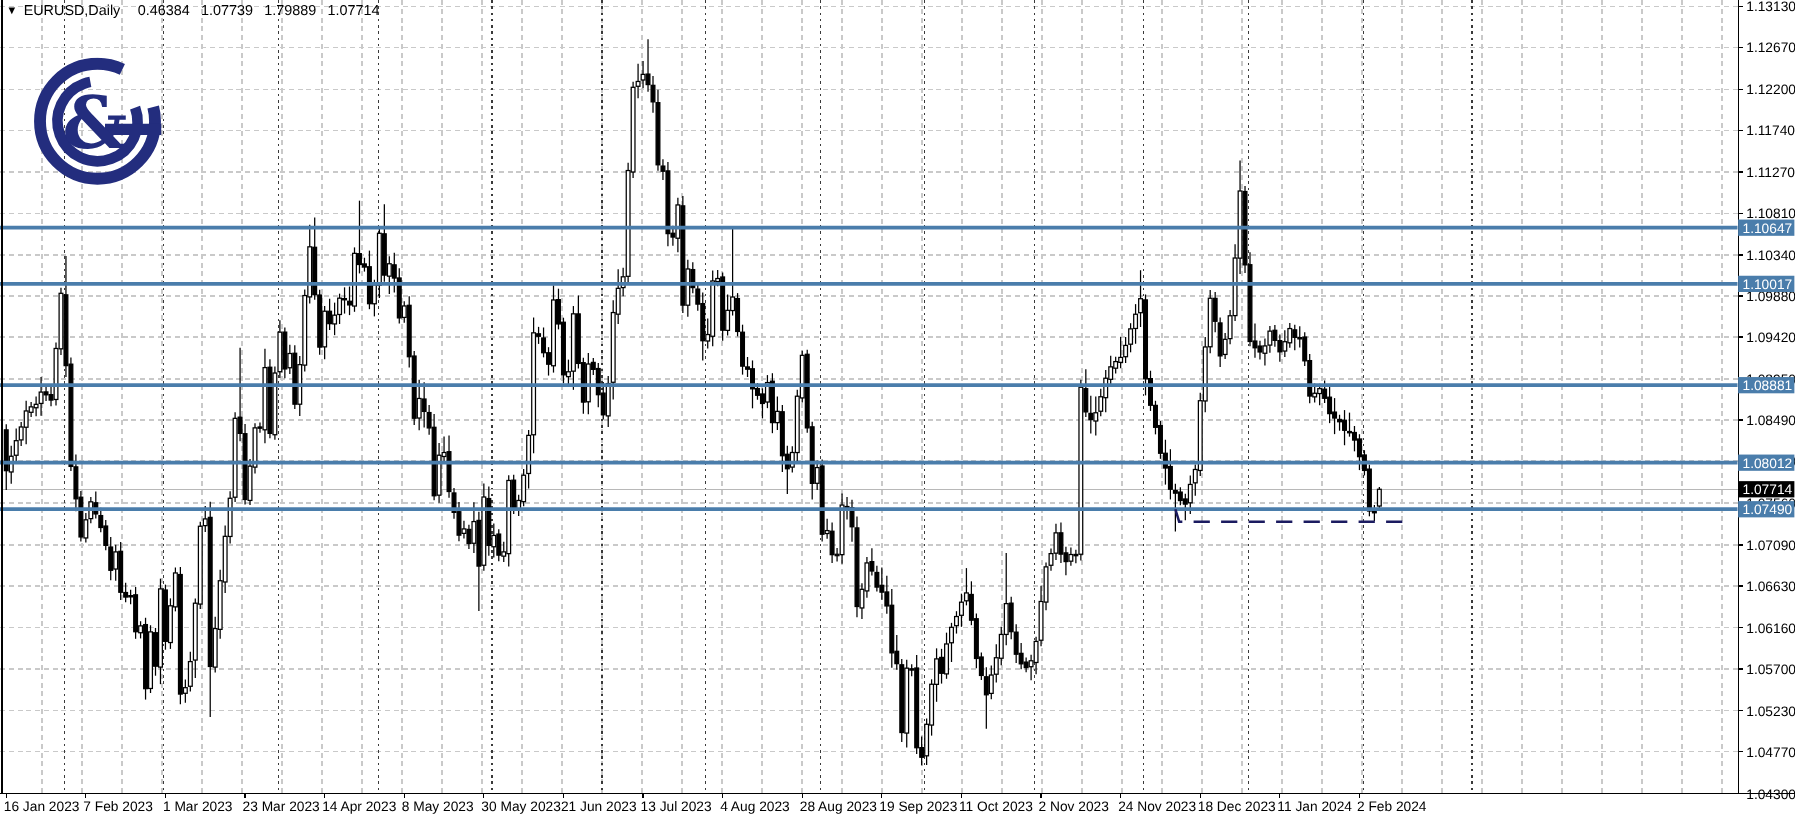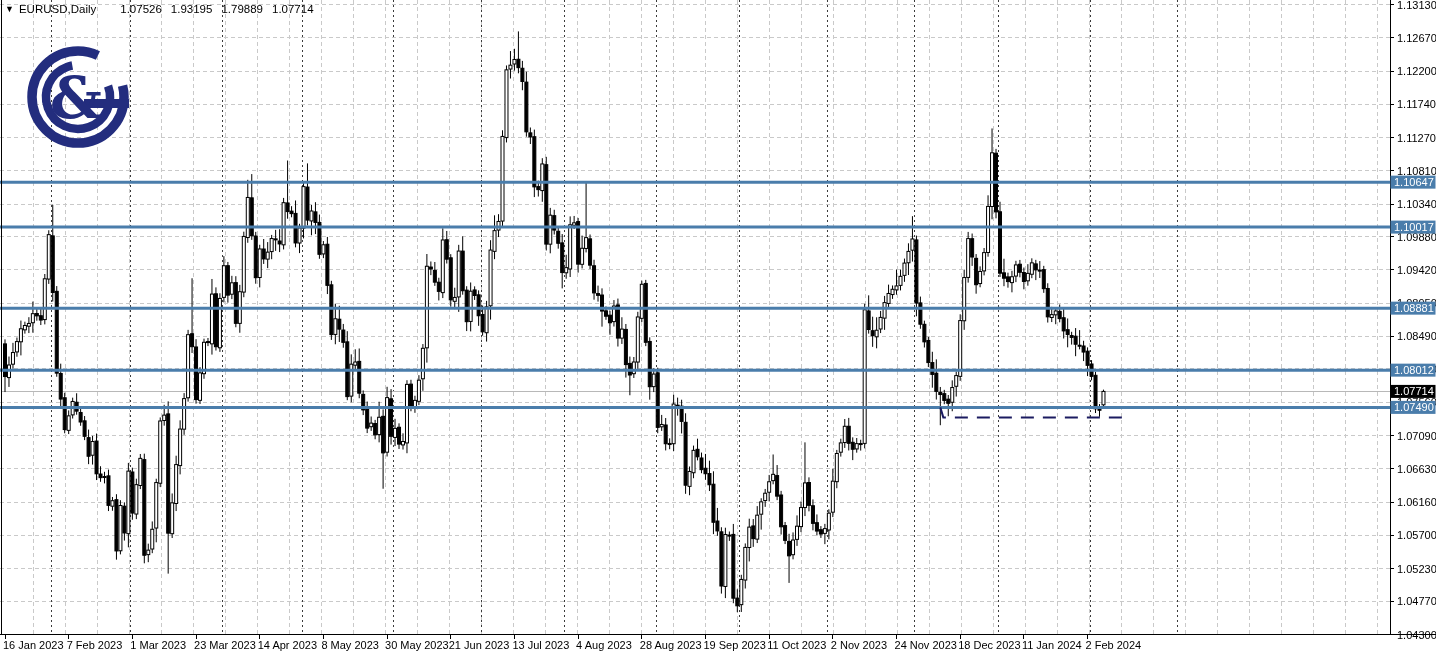--- a/index.html
+++ b/index.html
@@ -6,21 +6,21 @@
   #chart-window{
     position:relative;width:1436px;height:657px;background:#ffffff;
     font-family:"Liberation Sans", sans-serif;overflow:hidden;
   }
   #plot-svg{position:absolute;left:0;top:0;}
   #ohlc-header{
     position:absolute;left:5px;top:3px;z-index:30;
     font-size:11.5px;color:#000;white-space:nowrap;letter-spacing:0;
   }
   #ohlc-header .tri{font-size:9px;margin-right:5px;position:relative;top:-1px;}
-  #ohlc-header .sym{margin-right:24px;}
+  #ohlc-header .sym{margin-right:14px;}
   #ohlc-header .q{margin-right:9px;}
   #logo{position:absolute;left:20px;top:46px;z-index:20;}
 </style>
 </head>
 <body>
 
 <div id="chart-window">
 
   <svg id="plot-svg" width="1436" height="657">
       <line x1="0" y1="4.994292237442372" x2="1390" y2="4.994292237442372" stroke="#c9c9c9" stroke-width="1" stroke-dasharray="4 3" shape-rendering="crispEdges"></line>
@@ -755,16 +755,16 @@
     </svg>
 
   <svg id="logo" width="118" height="104" viewBox="0 0 118 104">
     <circle cx="58" cy="51" r="46" fill="none" stroke="#232d7e" stroke-width="9.5" stroke-dasharray="237 40"></circle>
     <circle cx="58" cy="51" r="32" fill="none" stroke="#232d7e" stroke-width="8.5" stroke-dasharray="156 45" transform="rotate(-20 58 51)"></circle>
     <rect x="64" y="53" width="45" height="9" fill="#232d7e"></rect>
     <text x="56" y="72" text-anchor="middle" font-family="DejaVu Serif, serif" font-size="58" font-weight="bold" fill="#232d7e">&amp;</text>
   </svg>
 
   <div id="ohlc-header">
-    <span class="tri">▼</span><span class="sym">EURUSD,Daily</span><span class="q">1.07526</span><span class="q">1.93195</span><span class="q">1.79889</span><span class="q">1.07714</span>
+    <span class="tri">▼</span><span class="sym">EURUSD,Daily</span><span class="q">0.46384</span><span class="q">1.07739</span><span class="q">1.79889</span><span class="q">1.07714</span>
   </div>
 
 </div>
 
 </body></html>

